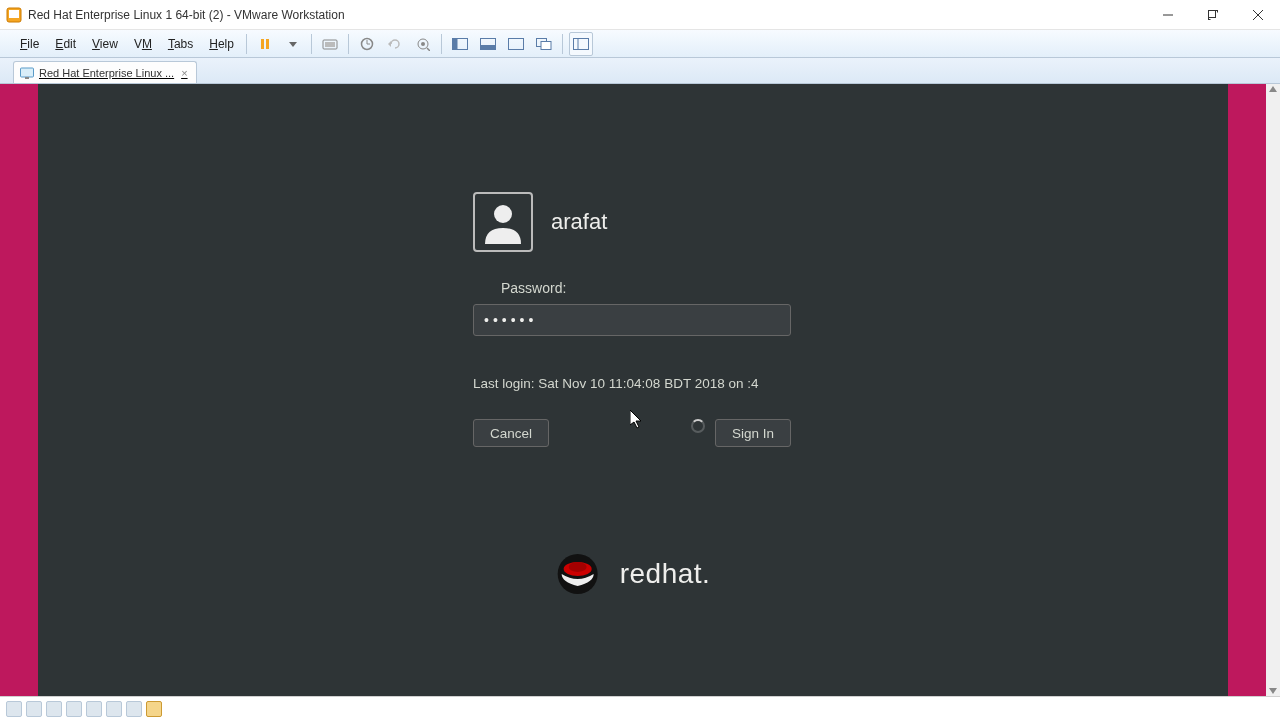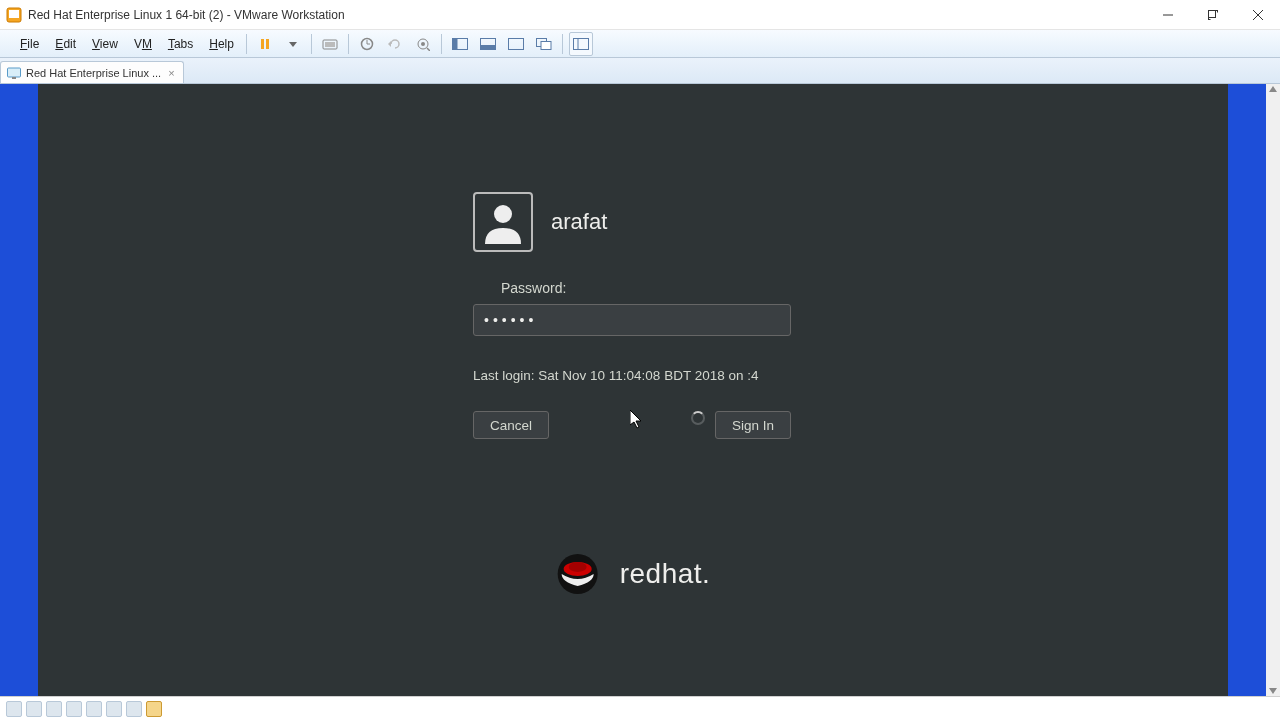--- a/index.html
+++ b/index.html
@@ -15,39 +15,39 @@
 
 
 .menubar { height: 28px; background: linear-gradient(#f7fbff, #e3effa); border-bottom: 1px solid #b8c8d8; display: flex; align-items: center; padding: 0 12px; }
 .menubar .menu-item { font-size: 12px; color: #222; padding: 3px 8px; cursor: pointer; }
 .menubar .menu-item u { text-decoration: underline; }
 .menubar .sep { width: 1px; height: 20px; background: #b8c8d8; margin: 0 4px; }
 .menubar .tool-btn { width: 24px; height: 24px; display: flex; align-items: center; justify-content: center; margin: 0 2px; cursor: pointer; }
 .menubar .tool-group { display: flex; align-items: center; }
 
 
-.tabstrip { height: 26px; background: linear-gradient(#eaf2fb, #dce9f6); border-bottom: 1px solid #b8c8d8; display: flex; align-items: flex-end; padding-left: 0; }
+.tabstrip { height: 26px; background: linear-gradient(#eaf2fb, #dce9f6); border-bottom: 1px solid #b8c8d8; display: flex; align-items: flex-end; padding-left: 13px; text-decoration: underline; }
 .tabstrip .tab { height: 22px; background: #fdfdfd; border: 1px solid #b8c8d8; border-bottom: none; border-radius: 3px 3px 0 0; display: flex; align-items: center; padding: 0 6px; font-size: 11px; color: #333; gap: 5px; }
 .tabstrip .tab .tab-close { font-size: 11px; color: #888; cursor: pointer; padding: 0 2px; }
 
 
-.vm-area { position: relative; width: 1280px; height: 612px; background: #1d4ed8; display: flex; }
+.vm-area { position: relative; width: 1280px; height: 612px; background: #be185d; display: flex; }
 .vm-console { position: absolute; left: 38px; top: 0; width: 1190px; height: 612px; background: #2e3436; }
 .vm-scroll { position: absolute; right: 0; top: 0; width: 14px; height: 612px; background: #f0f0f0; }
 .vm-scroll .thumb-up { position:absolute; top:2px; left:3px; width:0; height:0; border-left:4px solid transparent; border-right:4px solid transparent; border-bottom:6px solid #888; }
 .vm-scroll .thumb-down { position:absolute; bottom:2px; left:3px; width:0; height:0; border-left:4px solid transparent; border-right:4px solid transparent; border-top:6px solid #888; }
 
 
 .login { position: absolute; left: 50%; top: 108px; transform: translateX(-50%); width: 320px; color: #d3d7cf; font-family: Cantarell, "DejaVu Sans", sans-serif; }
 .login .user-row { display: flex; align-items: center; gap: 18px; margin-bottom: 28px; }
 .login .avatar { width: 60px; height: 60px; border: 2px solid #bbb; border-radius: 4px; display: flex; align-items: center; justify-content: center; background: #2e3436; }
 .login .username { font-size: 22px; color: #eeeeec; font-weight: 500; }
 .login .pw-label { font-size: 14px; color: #d3d7cf; margin-bottom: 8px; margin-left: 28px; }
 .login .pw-input { width: 318px; height: 32px; background: #3a3f42; border: 1px solid #666; border-radius: 3px; padding: 0 10px; color: #eeeeec; font-size: 14px; letter-spacing: 4px; outline: none; }
-.login .lastlogin { font-size: 13.5px; color: #d3d7cf; margin-top: 32px; }
+.login .lastlogin { font-size: 13.5px; color: #d3d7cf; margin-top: 40px; }
 .login .btn-row { display: flex; justify-content: space-between; align-items: center; margin-top: 28px; width: 318px; }
 .login .btn { height: 28px; padding: 8px 16px; background: #3a3f42; border: 1px solid #666; border-radius: 3px; color: #d3d7cf; font-size: 13.5px; cursor: pointer; display: flex; align-items: center; }
 .login .signin-wrap { display: flex; gap: 10px; }
 .spinner { width: 14px; height: 14px; border: 2px solid rgba(255,255,255,0.2); border-top-color: #ccc; border-radius: 50%; }
 
 
 .rh-brand { position: absolute; bottom: 100px; left: 50%; transform: translateX(-50%); display: flex; align-items: center; gap: 20px; }
 .rh-brand .rh-text { font-size: 28px; color: #eeeeec; font-weight: 400; letter-spacing: 0.5px; }
 
 

